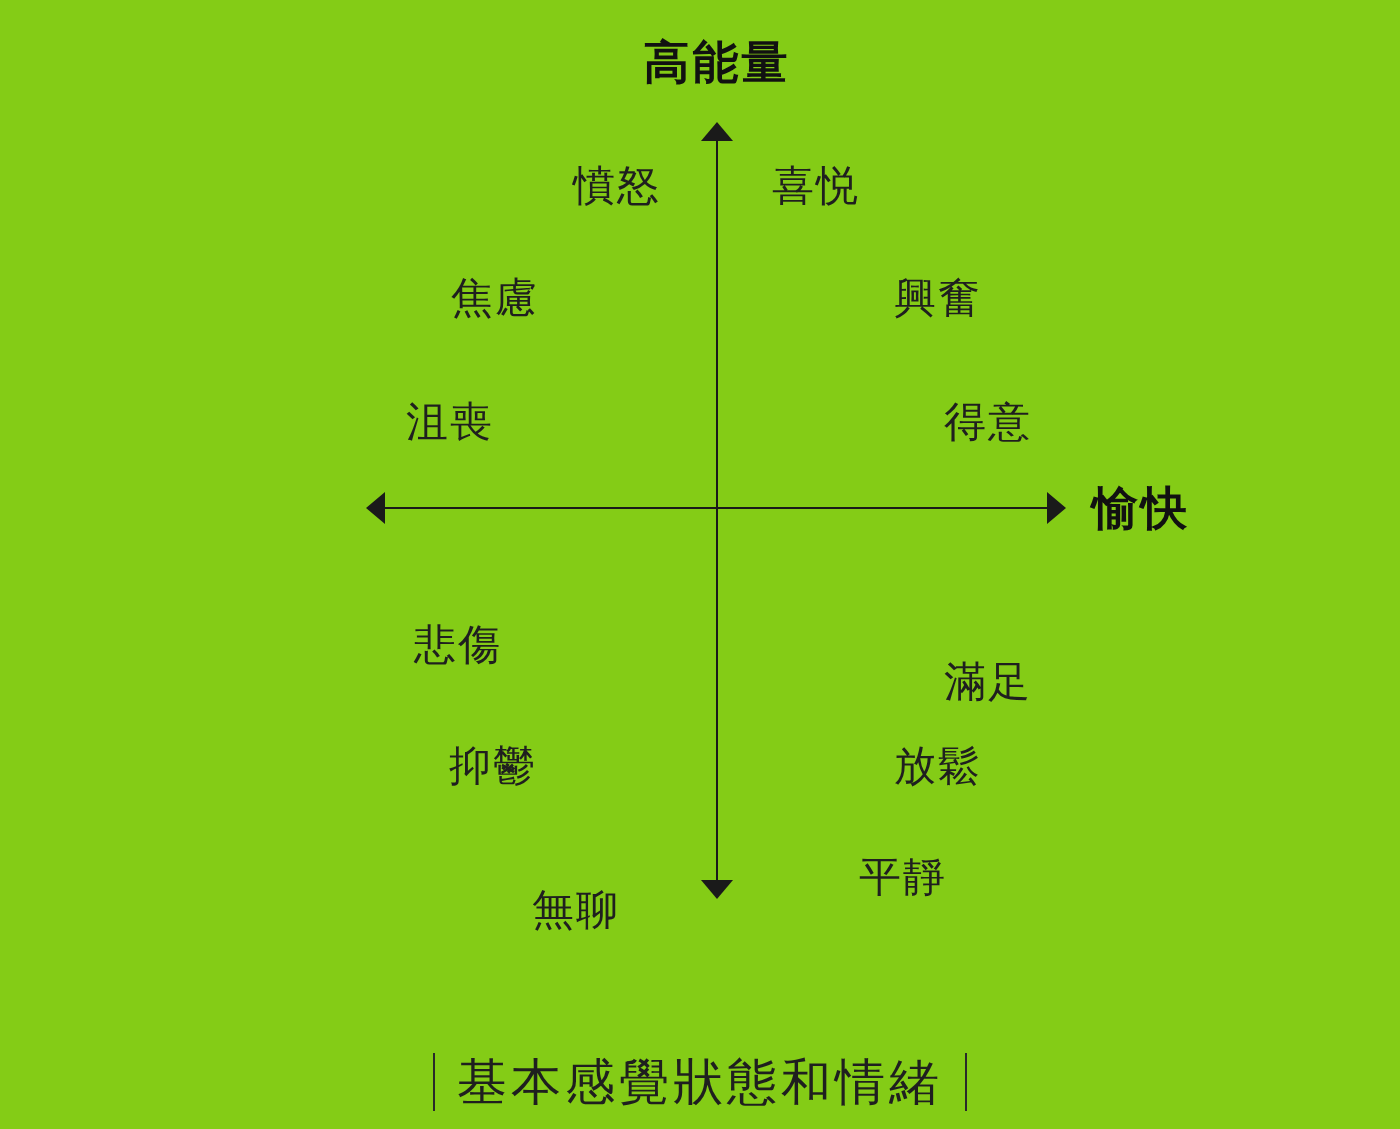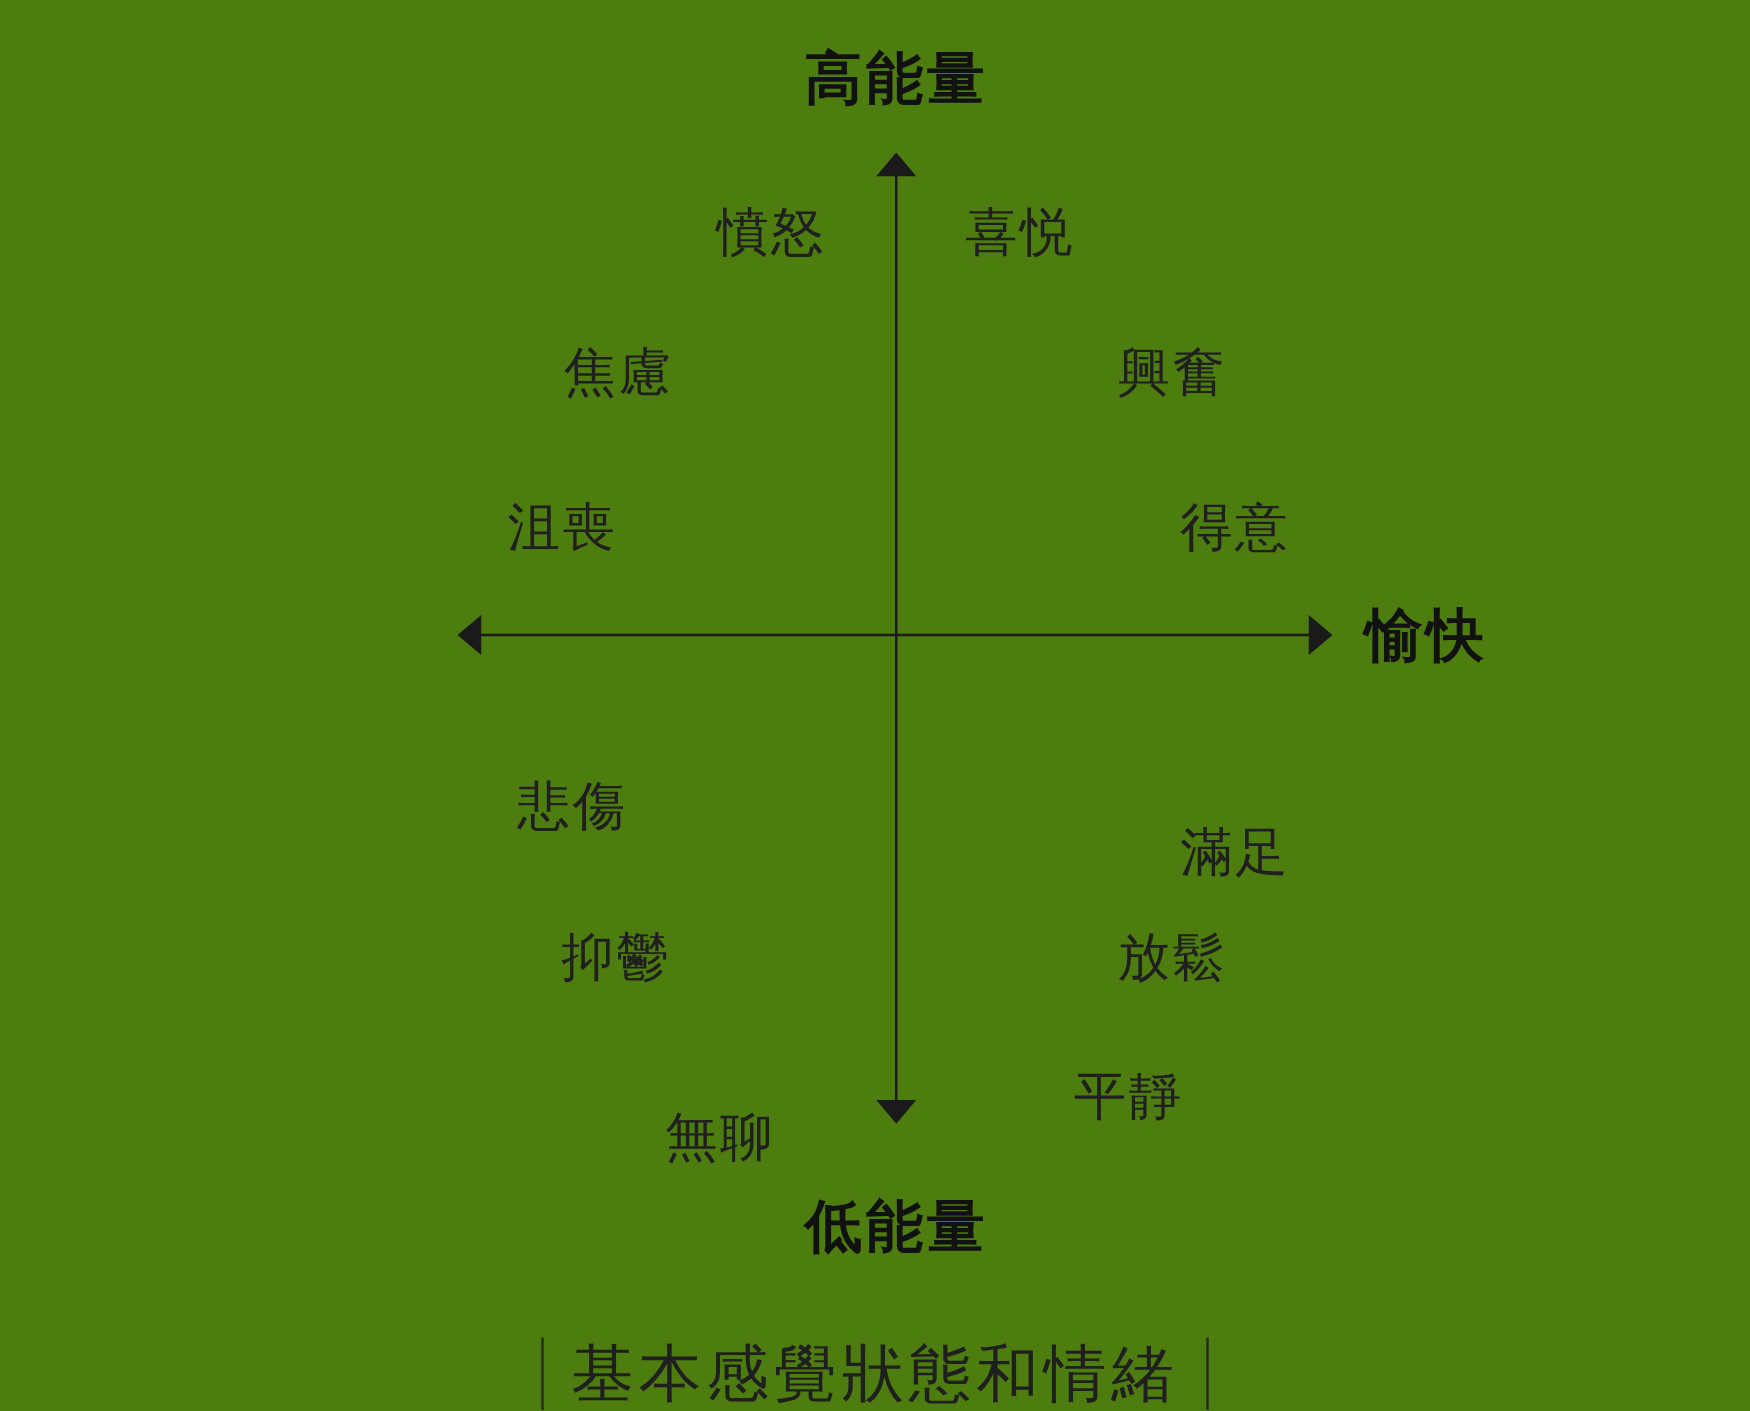--- a/index.html
+++ b/index.html
@@ -4,21 +4,21 @@
 <style>
   html, body {
     margin: 0;
     padding: 0;
     background: #ffffff;
   }
   .canvas {
     position: relative;
     width: 1400px;
     height: 1129px;
-    background: #4d7c0f;
+    background: #84cc16;
     font-family: "Liberation Sans", "DejaVu Sans", sans-serif;
     color: #1a1a1a;
     overflow: hidden;
   }
   .label {
     position: absolute;
     transform: translate(-50%, -50%);
     white-space: nowrap;
     line-height: 1;
   }
@@ -84,21 +84,20 @@
     border-left: 19px solid #1a1a1a;
   }
   .caption-wrap {
     position: absolute;
     left: 700px;
     top: 1082px;
     transform: translate(-50%, -50%);
     display: flex;
     align-items: center;
     gap: 22px;
-    margin-top: 17px;
   }
   .caption-bar {
     width: 2px;
     height: 58px;
     background: #2a2a2a;
   }
   .caption-text {
     font-size: 50px;
     font-weight: 300;
     letter-spacing: 4px;
@@ -106,21 +105,20 @@
     line-height: 1;
     white-space: nowrap;
   }
 </style>
 </head>
 <body>
 
 <div class="canvas">
 
   <div class="label axis-title" style="left:717px; top:62px">高能量</div>
-  <div class="label axis-title" style="left:717px; top:981px">低能量</div>
   <div class="label axis-title" style="left:1141px; top:508px">愉快</div>
 
   <div class="axis-line v-line"></div>
   <div class="axis-line h-line"></div>
   <div class="arrowhead arrow-up"></div>
   <div class="arrowhead arrow-down"></div>
   <div class="arrowhead arrow-left"></div>
   <div class="arrowhead arrow-right"></div>
 
   <div class="label emotion" style="left:617px; top:186px">憤怒</div>

